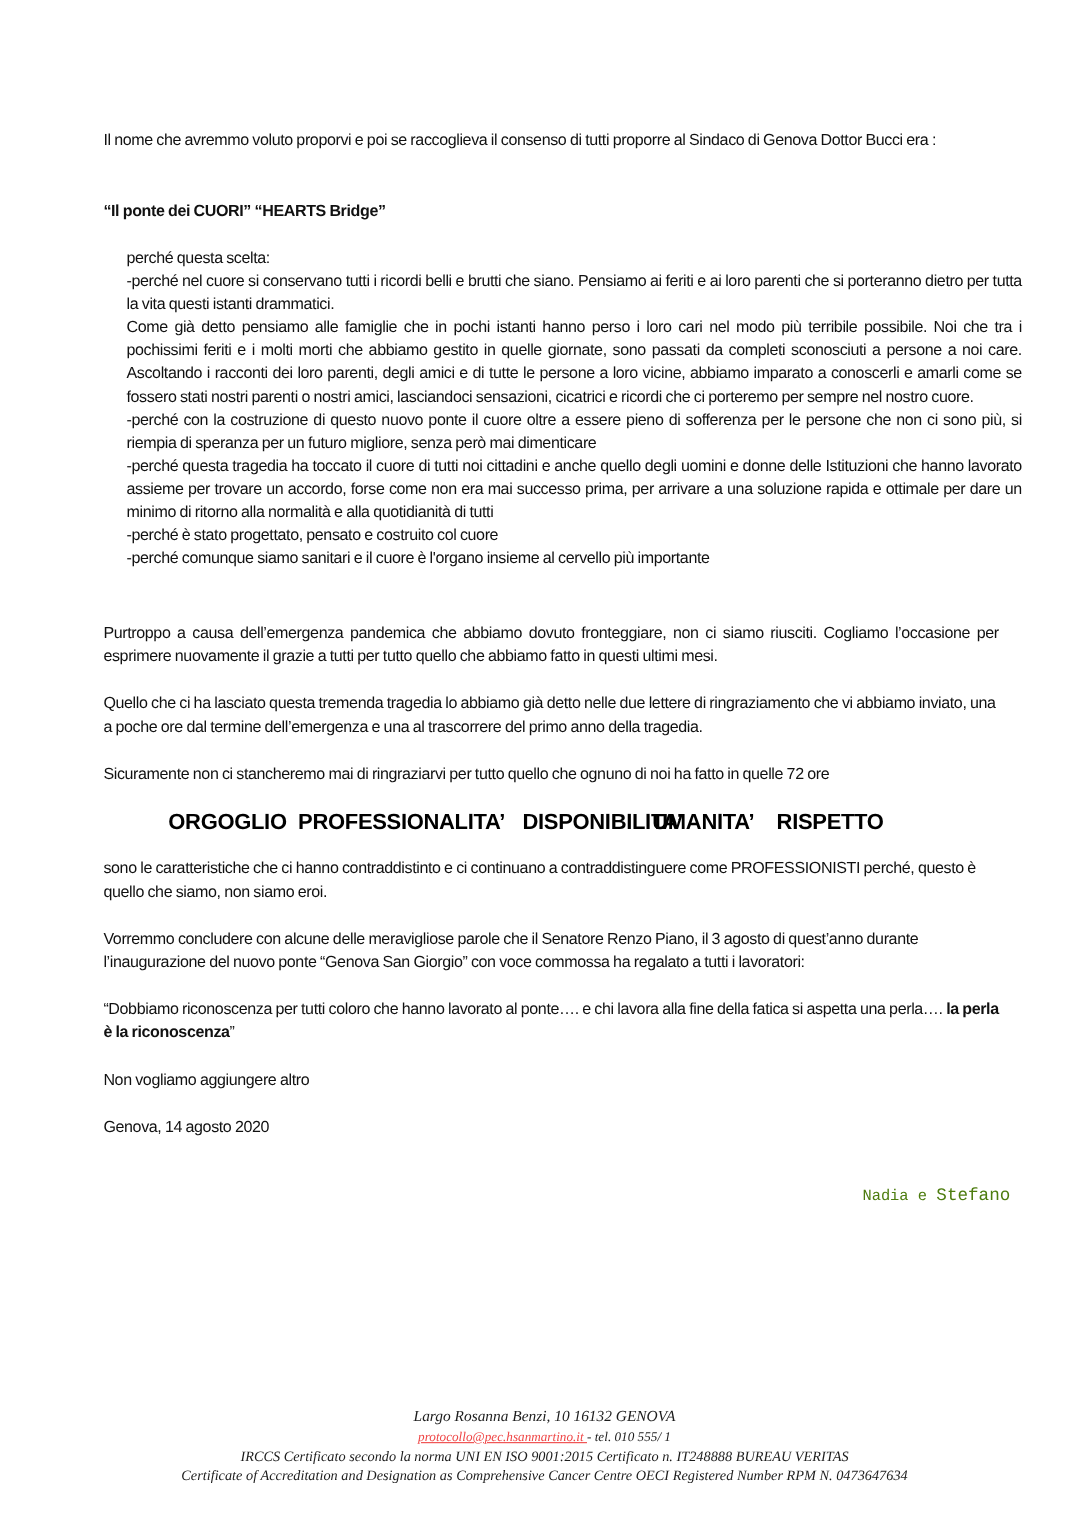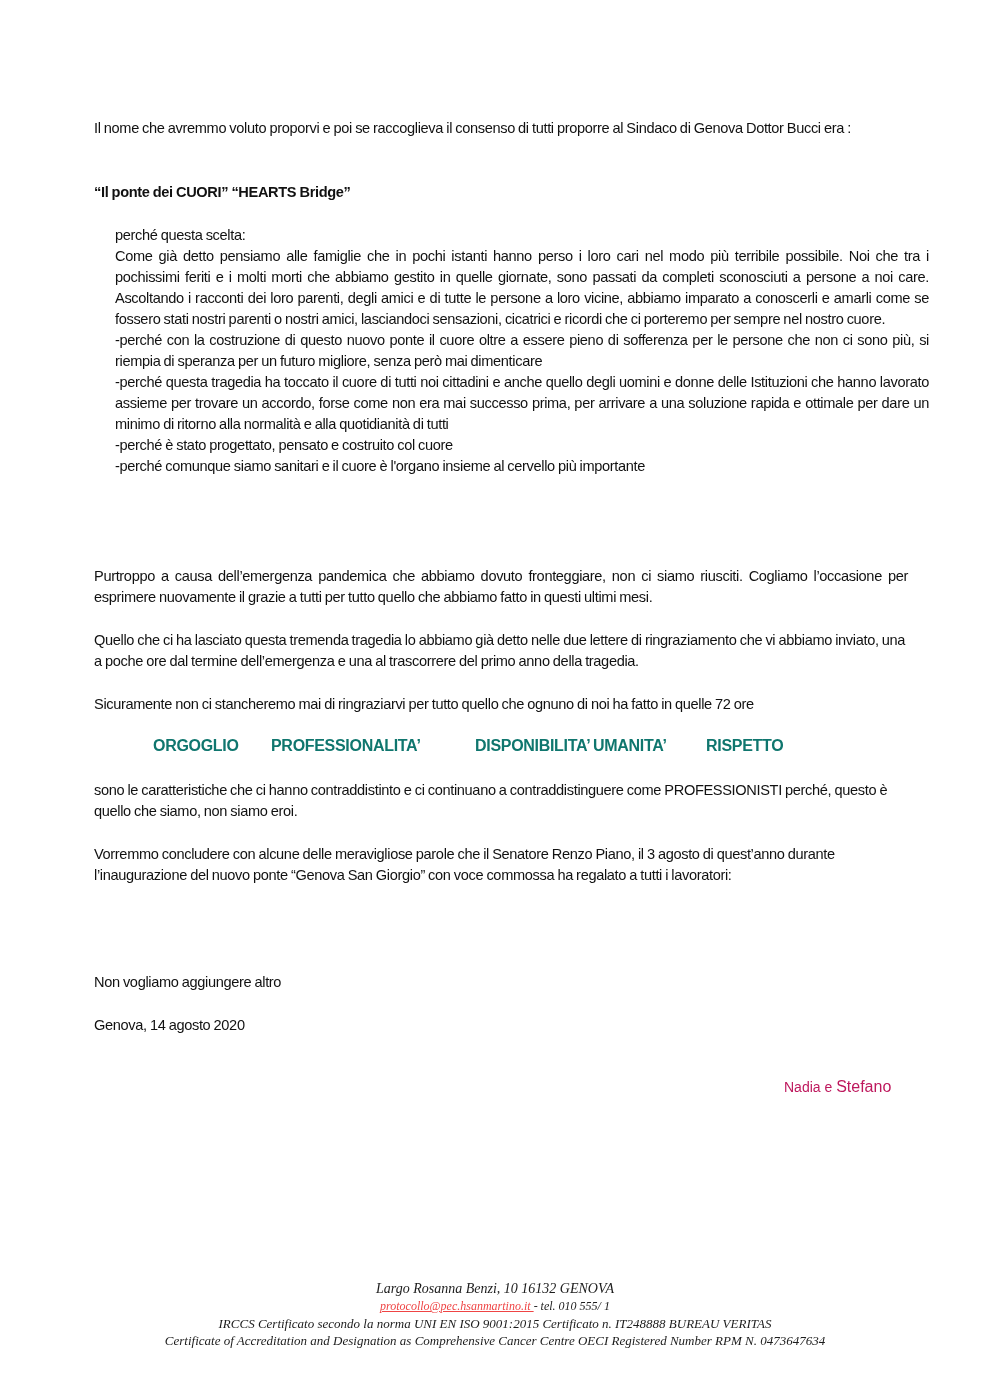--- a/index.html
+++ b/index.html
@@ -12,26 +12,26 @@
     position: absolute; left: 94px; width: 814px;
     font-size: 14.6px; line-height: 21px; letter-spacing: -0.35px;
     word-spacing: -0.5px;
   }
   .just { text-align: justify; text-align-last: left; }
   .p { margin: 0; }
   .bold { font-weight: bold; }
   .values {
     position: absolute; top: 737px; left: 0; width: 819px; height: 21px;
     font-family: "Liberation Sans", sans-serif; font-weight: bold;
-    font-size: 16px; letter-spacing: -0.3px; color: #0f766e;
+    font-size: 20px; letter-spacing: -0.3px; color: #000000;
   }
   .values span { position: absolute; top: 0; }
   .signature {
     position: absolute; top: 1078px; left: 784px;
-    font-family: Liberation Sans, sans-serif; color: #be185d;
+    font-family: Liberation Mono, monospace; color: #4d7c0f;
     white-space: nowrap;
   }
   .sig-a { font-size: 14px; }
   .sig-b { font-size: 16px; }
   .footer {
     position: absolute; top: 1280px; left: 0; width: 990px;
     text-align: center; font-family: "Liberation Serif", serif;
     font-style: italic; color: #1c1c1c; line-height: 17px;
   }
   .footer .f1 { font-size: 14px; line-height: 18px; }
@@ -47,20 +47,21 @@
   <div class="body-text just" style="top:118px;">
     <p class="p">Il nome che avremmo voluto proporvi e poi se raccoglieva il consenso di tutti proporre al Sindaco di Genova Dottor Bucci era :</p>
   </div>
 
   <div class="body-text bold" style="top:182px;">
     <p class="p">“Il ponte dei CUORI” “HEARTS Bridge”</p>
   </div>
 
   <div class="body-text just" style="top:225px;margin-left:21px;">
     <p class="p">perché questa scelta:</p>
+    <p class="p">-perché nel cuore si conservano tutti i ricordi belli e brutti che siano. Pensiamo ai feriti e ai loro parenti che si porteranno dietro per tutta la vita questi istanti drammatici.</p>
     <p class="p">Come già detto pensiamo alle famiglie che in pochi istanti hanno perso i loro cari nel modo più terribile possibile. Noi che tra i pochissimi feriti e i molti morti che abbiamo gestito in quelle giornate, sono passati da completi sconosciuti a persone a noi care. Ascoltando i racconti dei loro parenti, degli amici e di tutte le persone a loro vicine, abbiamo imparato a conoscerli e amarli come se fossero stati nostri parenti o nostri amici, lasciandoci sensazioni, cicatrici e ricordi che ci porteremo per sempre nel nostro cuore.</p>
     <p class="p">-perché con la costruzione di questo nuovo ponte il cuore oltre a essere pieno di sofferenza per le persone che non ci sono più, si riempia di speranza per un futuro migliore, senza però mai dimenticare</p>
     <p class="p">-perché questa tragedia ha toccato il cuore di tutti noi cittadini e anche quello degli uomini e donne delle Istituzioni che hanno lavorato assieme per trovare un accordo, forse come non era mai successo prima, per arrivare a una soluzione rapida e ottimale per dare un minimo di ritorno alla normalità e alla quotidianità di tutti</p>
     <p class="p">-perché è stato progettato, pensato e costruito col cuore</p>
     <p class="p">-perché comunque siamo sanitari e il cuore è l'organo insieme al cervello più importante</p>
   </div>
 
   <div class="body-text just" style="top:566px;">
     <p class="p">Purtroppo a causa dell’emergenza pandemica che abbiamo dovuto fronteggiare, non ci siamo riusciti. Cogliamo l’occasione per esprimere nuovamente il grazie a tutti per tutto quello che abbiamo fatto in questi ultimi mesi.</p>
   </div>
@@ -82,20 +83,23 @@
   </div>
 
   <div class="body-text" style="top:780px;">
     <p class="p">sono le caratteristiche che ci hanno contraddistinto e ci continuano a contraddistinguere come PROFESSIONISTI perché, questo è quello che siamo, non siamo eroi.</p>
   </div>
 
   <div class="body-text" style="top:844px;">
     <p class="p">Vorremmo concludere con alcune delle meravigliose parole che il Senatore Renzo Piano, il 3 agosto di quest’anno durante l’inaugurazione del nuovo ponte “Genova San Giorgio” con voce commossa ha regalato a tutti i lavoratori:</p>
   </div>
 
+  <div class="body-text" style="top:908px;">
+    <p class="p"><span>“Dobbiamo riconoscenza per tutti coloro che hanno lavorato al ponte…. e chi lavora alla fine della fatica si aspetta una perla…. </span><span class="bold">la perla è la riconoscenza</span><span>”</span></p>
+  </div>
 
   <div class="body-text" style="top:972px;">
     <p class="p">Non vogliamo aggiungere altro</p>
   </div>
 
   <div class="body-text" style="top:1015px;">
     <p class="p">Genova, 14 agosto 2020</p>
   </div>
 
   <div class="signature">

